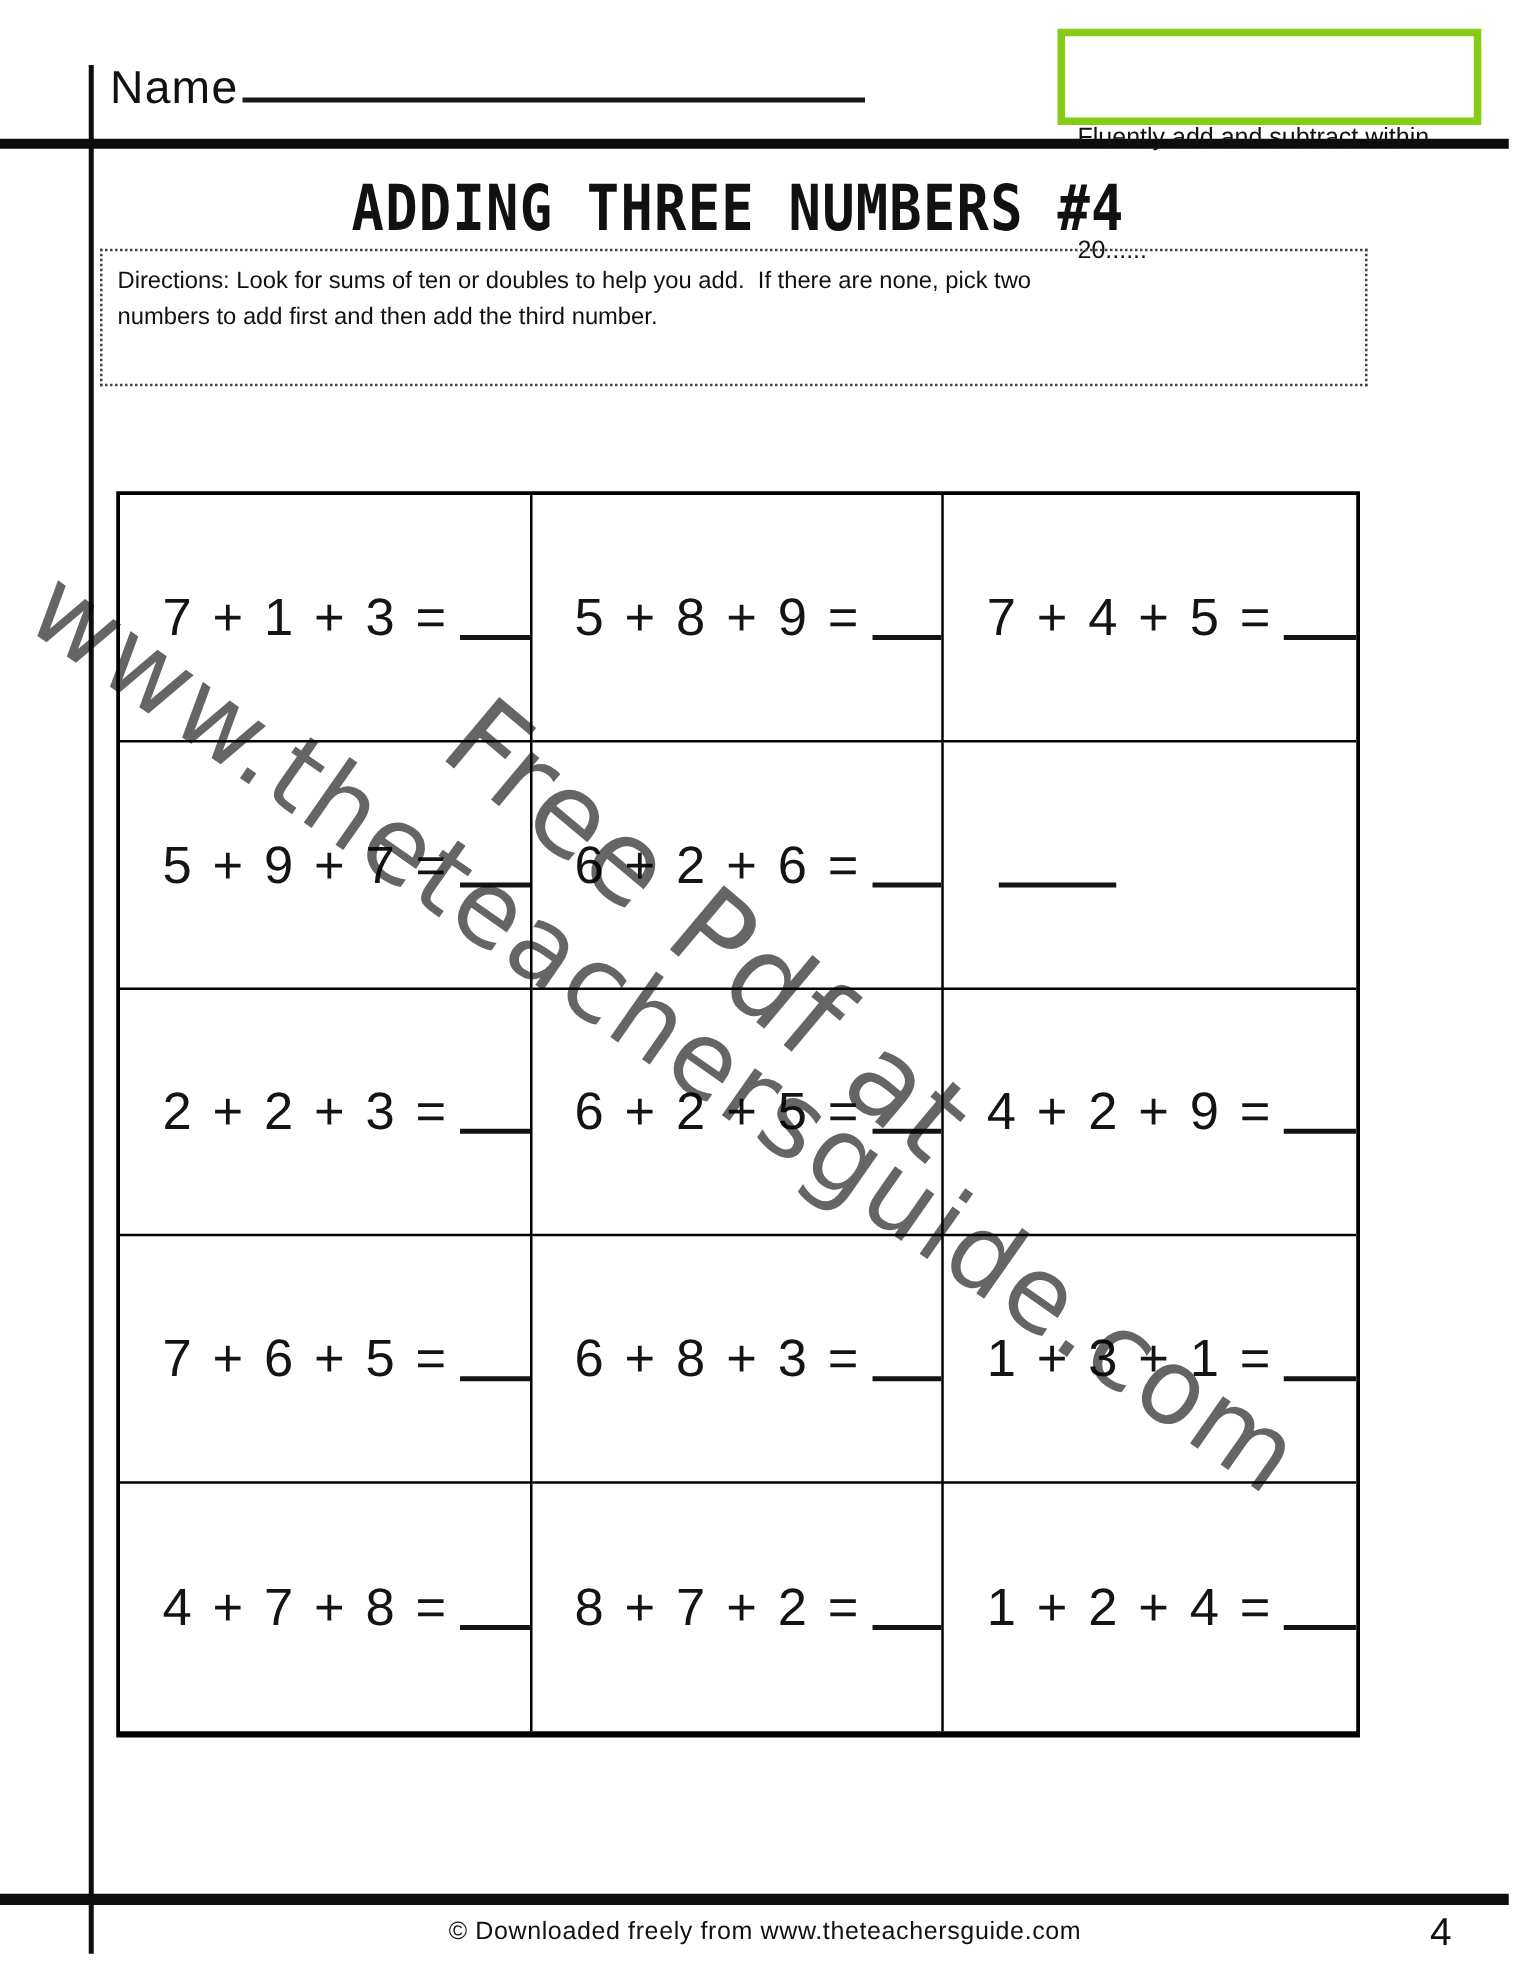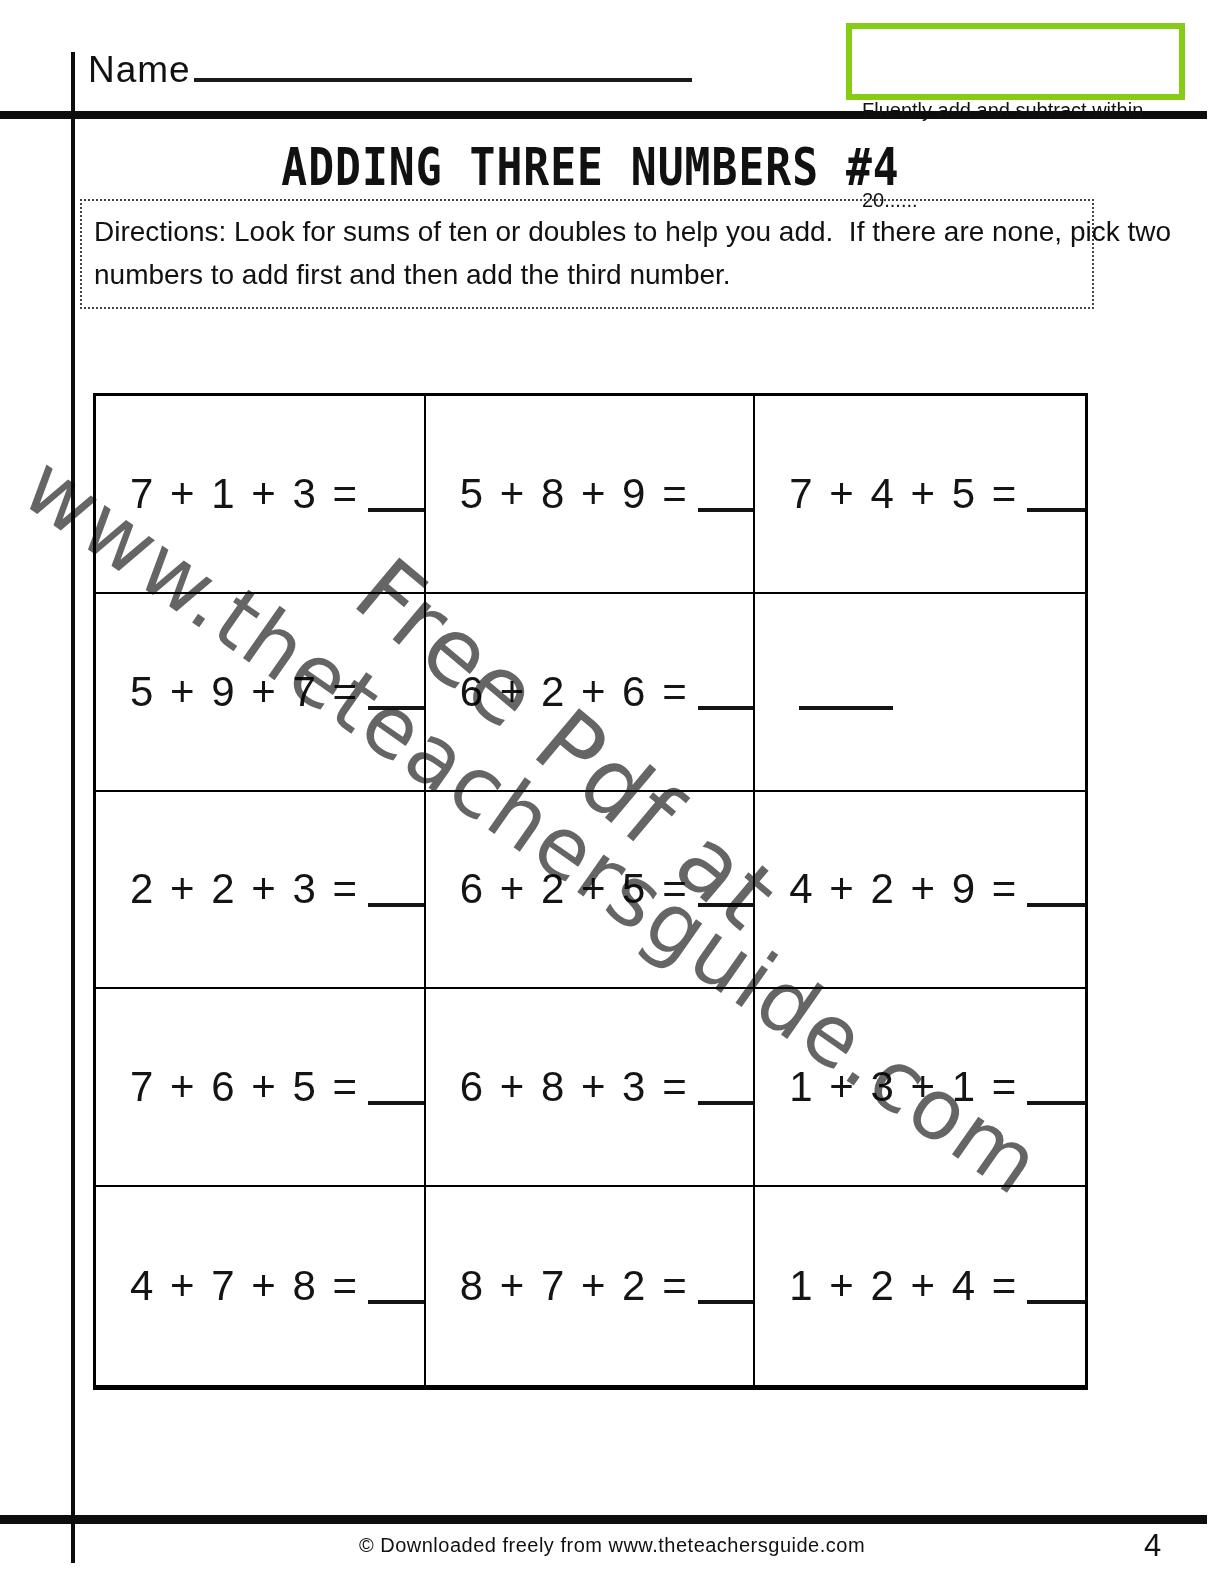--- a/index.html
+++ b/index.html
@@ -48,21 +48,21 @@
     font-family:"DejaVu Sans Mono",monospace;
     font-weight:bold;font-size:43px;letter-spacing:1px;
     transform:scaleY(1.18);transform-origin:center top;
     white-space:pre;
   }
   
   .directions-box{
     position:absolute;left:80px;top:199px;width:1014px;height:110px;
     box-sizing:border-box;border:2px dotted #444;
     padding:9px 12px 0 12px;
-    font-size:28px;line-height:1.55;
+    font-size:19px;line-height:1.55;
   }
   .directions-box div{white-space:pre;}
   
   .problems-grid{
     position:absolute;left:93px;top:393px;width:995px;height:997px;
     box-sizing:border-box;
     border:3px solid #000;border-bottom-width:5px;
     display:grid;
     grid-template-columns:repeat(3,1fr);
     grid-template-rows:repeat(5,1fr);

